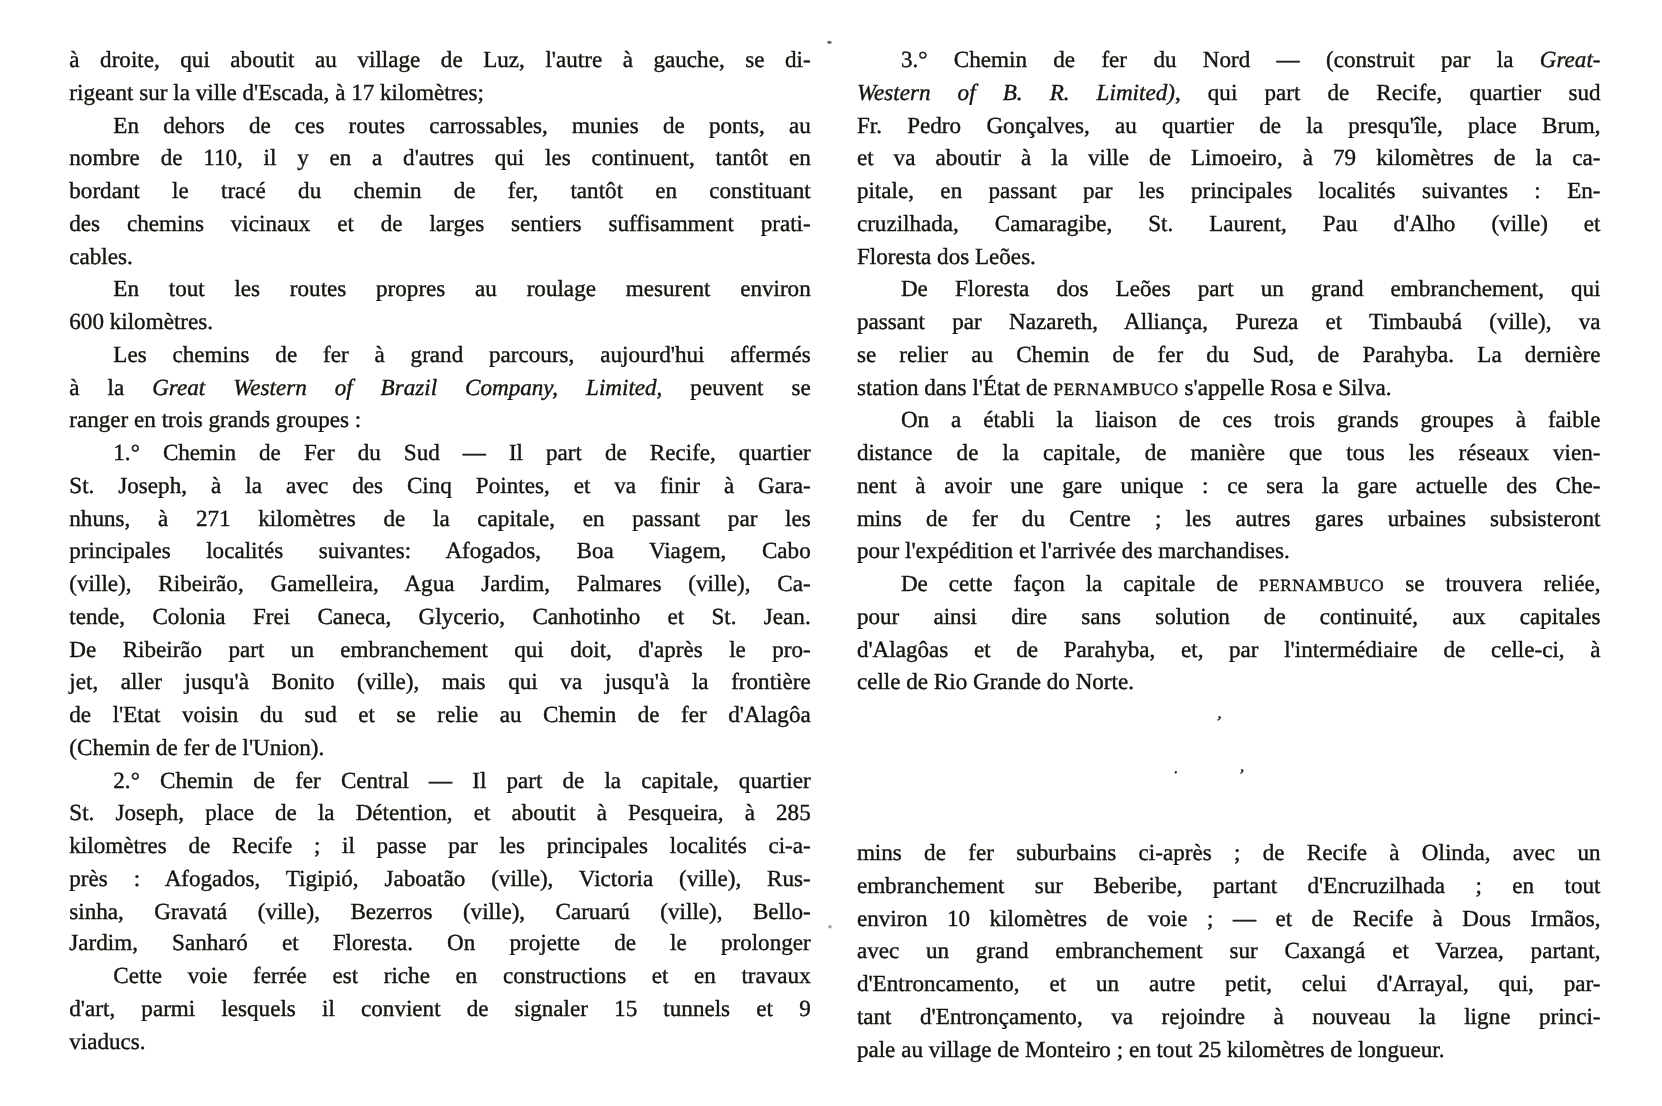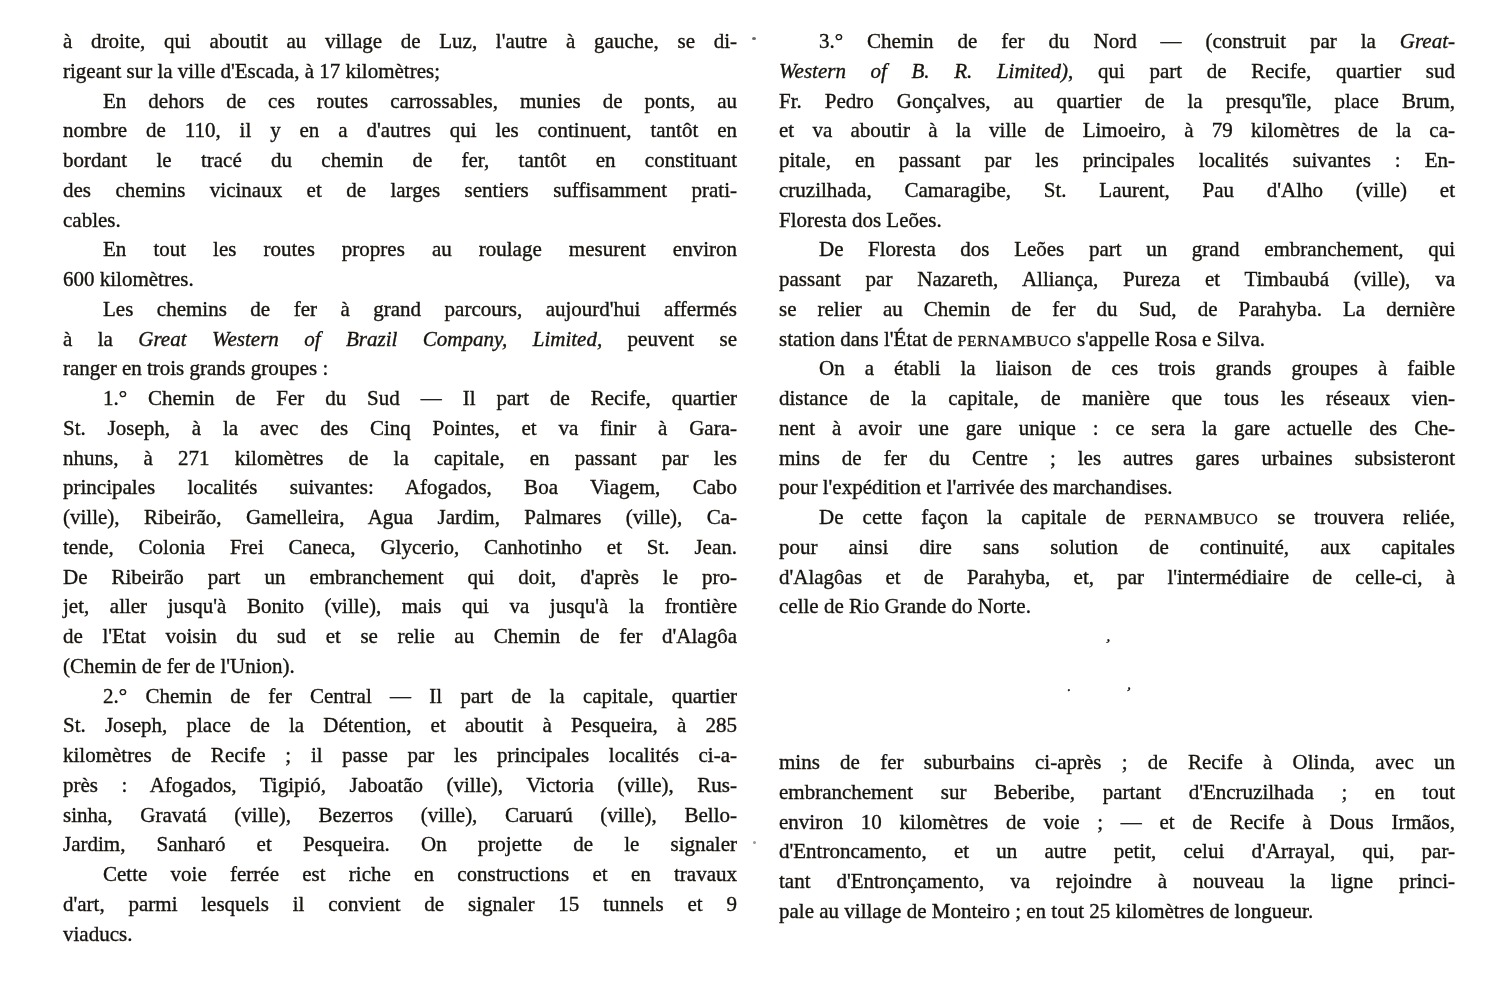--- a/index.html
+++ b/index.html
@@ -12,21 +12,21 @@
     width: 1511px;
     height: 1005px;
     background: #ffffff;
     overflow: hidden;
     font-family: "Liberation Serif", "DejaVu Serif", serif;
     color: #17130e;
     -webkit-text-stroke: 0.35px #17130e;
   }
   .column {
     position: absolute;
-    top: 27px;
+    top: 40px;
     font-family: Liberation Serif, serif;
   }
   .column-left  { left: 63px;  width: 674px; }
   .column-right { left: 779px; width: 676px; }
   .para { margin: 0; padding: 0; }
   .line {
     font-size: 21px;
     line-height: 29.75px;
     height: 29.75px;
     white-space: nowrap;
@@ -101,21 +101,21 @@
         <div class="line">jet, aller jusqu'à Bonito (ville), mais qui va jusqu'à la frontière</div>
         <div class="line">de l'Etat voisin du sud et se relie au Chemin de fer d'Alagôa</div>
         <div class="line last">(Chemin de fer de l'Union).</div>
       </div>
       <div class="para">
         <div class="line indent">2.° Chemin de fer Central — Il part de la capitale, quartier</div>
         <div class="line">St. Joseph, place de la Détention, et aboutit à Pesqueira, à 285</div>
         <div class="line">kilomètres de Recife ; il passe par les principales localités ci-a-</div>
         <div class="line">près : Afogados, Tigipió, Jaboatão (ville), Victoria (ville), Rus-</div>
         <div class="line">sinha, Gravatá (ville), Bezerros (ville), Caruarú (ville), Bello-</div>
-        <div class="line">Jardim, Sanharó et Pesqueira. On projette de le signaler</div>
+        <div class="line">Jardim, Sanharó et Floresta. On projette de le prolonger</div>
       </div>
       <div class="para">
         <div class="line indent">Cette voie ferrée est riche en constructions et en travaux</div>
         <div class="line">d'art, parmi lesquels il convient de signaler 15 tunnels et 9</div>
         <div class="line last">viaducs.</div>
       </div>
     </div>
   <div class="column column-right">
       <div class="para">
         <div class="line indent">3.° Chemin de fer du Nord — (construit par la <i>Great-</i></div>
@@ -147,20 +147,21 @@
       </div>
       <div class="separator">
         <span class="sep-mark sep-mark-0">’</span>
         <span class="sep-mark sep-mark-1">.</span>
         <span class="sep-mark sep-mark-2">‚</span>
       </div>
       <div class="para">
         <div class="line">mins de fer suburbains ci-après ; de Recife à Olinda, avec un</div>
         <div class="line">embranchement sur Beberibe, partant d'Encruzilhada ; en tout</div>
         <div class="line">environ 10 kilomètres de voie ; — et de Recife à Dous Irmãos,</div>
+        <div class="line">avec un grand embranchement sur Caxangá et Varzea, partant,</div>
         <div class="line">d'Entroncamento, et un autre petit, celui d'Arrayal, qui, par-</div>
         <div class="line">tant d'Entronçamento, va rejoindre à nouveau la ligne princi-</div>
         <div class="line last">pale au village de Monteiro ; en tout 25 kilomètres de longueur.</div>
       </div>
     </div>
   <div class="speck speck-1"></div>
   <div class="speck speck-2"></div>
 </div>
 
 </body></html>

